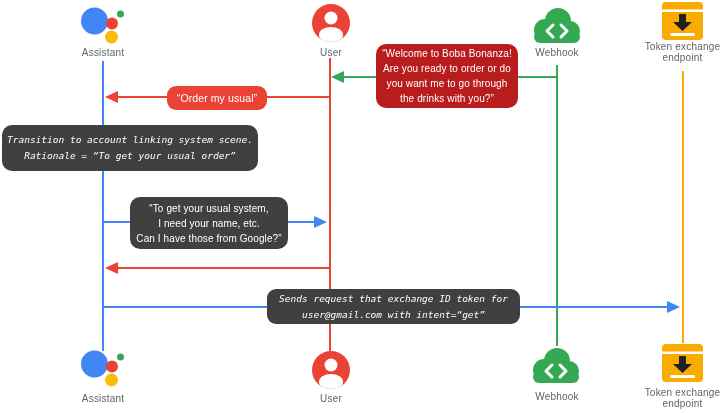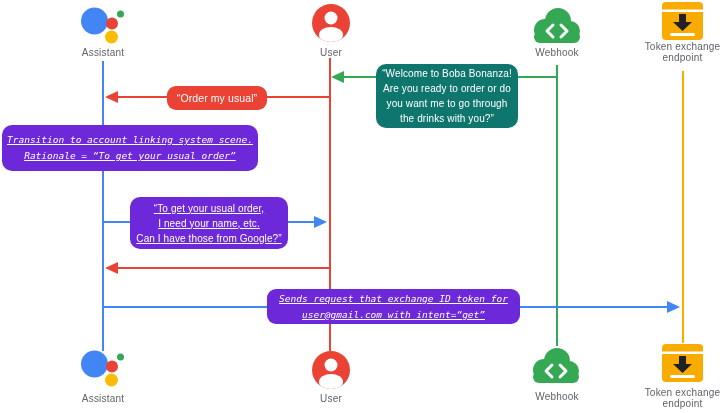--- a/index.html
+++ b/index.html
@@ -27,23 +27,23 @@
   .ah-right{border-left:13px solid;}
   .ah-left.c-red{border-right-color:#ea4335;}
   .ah-left.c-green{border-right-color:#34a853;}
   .ah-right.c-blue{border-left-color:#4285f4;}
   
   .box{
     position:absolute;display:flex;align-items:center;justify-content:center;
     text-align:center;color:#ffffff;white-space:pre-line;border-radius:10px;
     box-sizing:border-box;padding:2px 4px;
   }
-  .bg-blue{background:#6d28d9;text-decoration:underline;}
+  .bg-blue{background:#404040;}
   .bg-red{background:#ea4335;}
-  .bg-green{background:#0f766e;margin-top:20px;}
+  .bg-green{background:#b91c1c;}
   .speech{font-size:10.5px;line-height:15px;letter-spacing:.1px;}
   .speech-sm{font-size:10px;line-height:15px;letter-spacing:.1px;}
   .sys{font-family:"DejaVu Sans Mono",monospace;font-style:italic;font-size:9.5px;line-height:16px;}
   
   .actor-label{
     position:absolute;color:#5f6368;font-size:10px;line-height:11px;
     text-align:center;white-space:pre-line;letter-spacing:.2px;
   }
 </style>
 </head>
@@ -74,21 +74,21 @@
   <div class="box bg-green speech-sm" style="left:376px;top:44px;width:142px;height:64px;">“Welcome to Boba Bonanza!
 Are you ready to order or do
 you want me to go through
 the drinks with you?”</div>
 
   <div class="box bg-red speech" style="left:167px;top:86px;width:100px;height:24px;border-radius:9px;">“Order my usual”</div>
 
   <div class="box bg-blue sys" style="left:2px;top:125px;width:256px;height:46px;">Transition to account linking system scene.
 Rationale = “To get your usual order”</div>
 
-  <div class="box bg-blue speech-sm" style="left:130px;top:197px;width:158px;height:52px;">“To get your usual order,
+  <div class="box bg-blue speech-sm" style="left:130px;top:197px;width:158px;height:52px;">“To get your usual system,
 I need your name, etc.
 Can I have those from Google?”</div>
 
 
   <div class="box bg-blue sys" style="left:267px;top:289px;width:253px;height:35px;border-radius:9px;">Sends request that exchange ID token for
 user@gmail.com with intent=“get”</div>
 
   <div class="abs" style="left:81px;top:7px;">
     <svg width="44" height="38" viewBox="0 0 44 38">
       <circle cx="13.5" cy="14" r="13.5" fill="#4285f4"></circle>

